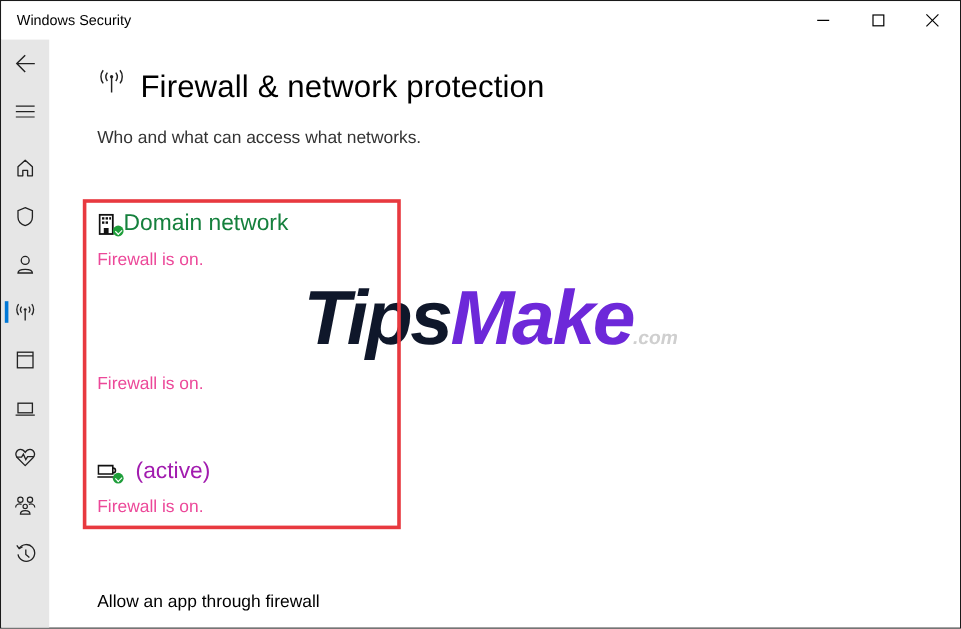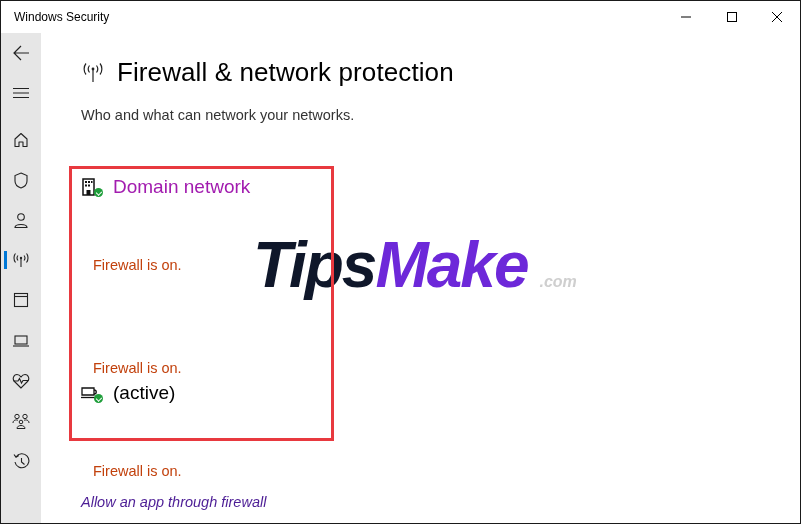--- a/index.html
+++ b/index.html
@@ -7,33 +7,33 @@
   body { font-family: "Liberation Sans", "DejaVu Sans", sans-serif; position: relative; }
   .window { position: absolute; left: 0; top: 0; width: 801px; height: 524px; border: 1px solid #1a1a1a; background: #fff; }
   .titlebar { position: absolute; left: 0; top: 0; width: 799px; height: 32px; background: #fff; }
   .title { position: absolute; left: 13px; top: 9px; font-size: 12px; color: #000; }
   .wc { position: absolute; top: 0; width: 46px; height: 32px; display: flex; align-items: center; justify-content: center; }
   .wc-min { left: 662px; } .wc-max { left: 708px; } .wc-close { left: 753px; }
   .sidebar { position: absolute; left: 0; top: 32px; width: 40px; height: 490px; background: #e6e6e6; }
   .nav { position: absolute; left: 0; width: 40px; height: 40px; display: flex; align-items: center; justify-content: center; }
   .nav .active-bar { position: absolute; left: 3px; top: 11px; width: 3px; height: 18px; background: #0078d7; }
   .main { position: absolute; left: 40px; top: 32px; width: 759px; height: 490px; }
-  .page-title { position: absolute; left: 40px; top: 24px; display: flex; align-items: center; }
+  .page-title { position: absolute; left: 40px; top: 24px; display: flex; align-items: flex-start; }
   .page-title h1 { font-weight: normal; font-size: 26px; color: #000; margin-left: 12px; letter-spacing: 0.1px; }
   .subtitle { position: absolute; left: 40px; top: 74px; font-size: 14.5px; color: #333; }
   .highlight { position: absolute; left: 28px; top: 133px; width: 265px; height: 275px; border: 3px solid #e8393f; }
   .netrow { position: absolute; left: 40px; display: flex; align-items: center; }
-  .netrow a { color: #a21caf; font-size: 19px; text-decoration: none; margin-left: 12px; }
-  .netrow .active-tag { font-size: 19px; color: #000000; margin-left: 12px; }
-  .status { position: absolute; left: 52px; font-size: 14.5px; color: #c2410c; margin-top: 48px; }
-  .allow-link { position: absolute; left: 40px; top: 461px; font-size: 14.5px; color: #4c1d95; text-decoration: none; font-style: italic; }
+  .netrow a { color: #15803d; font-size: 19px; text-decoration: none; margin-left: 2px; }
+  .netrow .active-tag { font-size: 19px; color: #a21caf; margin-left: 12px; }
+  .status { position: absolute; left: 40px; font-size: 14.5px; color: #ec4899; }
+  .allow-link { position: absolute; left: 40px; top: 461px; font-size: 14.5px; color: #000000; text-decoration: none; }
   .watermark { position: absolute; left: 212px; top: 195px; font-size: 64px; font-weight: bold; font-style: italic; letter-spacing: -2px; pointer-events: none; }
   .watermark .wm1 { color: #0f172a; }
   .watermark .wm2 { color: #6d28d9; }
-  .watermark .wm3 { color: #cfcfcf; font-size: 16px; letter-spacing: 0; margin-left: 12px; }
+  .watermark .wm3 { color: #cfcfcf; font-size: 16px; letter-spacing: 0; }
   .icn { display: inline-block; position: relative; width: 20px; height: 20px; }
   .check { position: absolute; right: -2px; bottom: 0; width: 9px; height: 9px; border-radius: 50%; background: #1e9e3a; }
   .check::after { content: ""; position: absolute; left: 2.5px; top: 1.5px; width: 2.5px; height: 4px; border: solid #fff; border-width: 0 1.2px 1.2px 0; transform: rotate(45deg); }
 </style>
 </head>
 <body>
 
 <div class="window">
 
   <div class="titlebar">
@@ -136,21 +136,21 @@
 
     <div class="page-title">
       <svg width="24" height="22" viewBox="0 0 24 22">
           <circle cx="12" cy="7" r="1.4" fill="#222"></circle>
           <line x1="12" y1="8" x2="12" y2="20" stroke="#222" stroke-width="1.2"></line>
           <path d="M8.5 3.5 C7 5.5 7 8.5 8.5 10.5 M15.5 3.5 C17 5.5 17 8.5 15.5 10.5 M5 1.5 C2.5 4.5 2.5 9.5 5 12.5 M19 1.5 C21.5 4.5 21.5 9.5 19 12.5" fill="none" stroke="#222" stroke-width="1.2"></path>
         </svg>
       <h1>Firewall &amp; network protection</h1>
     </div>
 
-    <p class="subtitle">Who and what can network your networks.</p>
+    <p class="subtitle">Who and what can access what networks.</p>
 
     <div class="highlight"></div>
 
     <div class="netrow" style="top:143px">
       <span class="icn">
         <svg width="14" height="18" viewBox="0 0 14 18" style="position:absolute;left:1px;top:1px">
             <rect x="1" y="1" width="11" height="16" fill="none" stroke="#111" stroke-width="1.5"></rect>
             <rect x="3" y="3" width="2" height="2" fill="#111"></rect>
             <rect x="6" y="3" width="2" height="2" fill="#111"></rect>
             <rect x="9" y="3" width="1.5" height="2" fill="#111"></rect>

